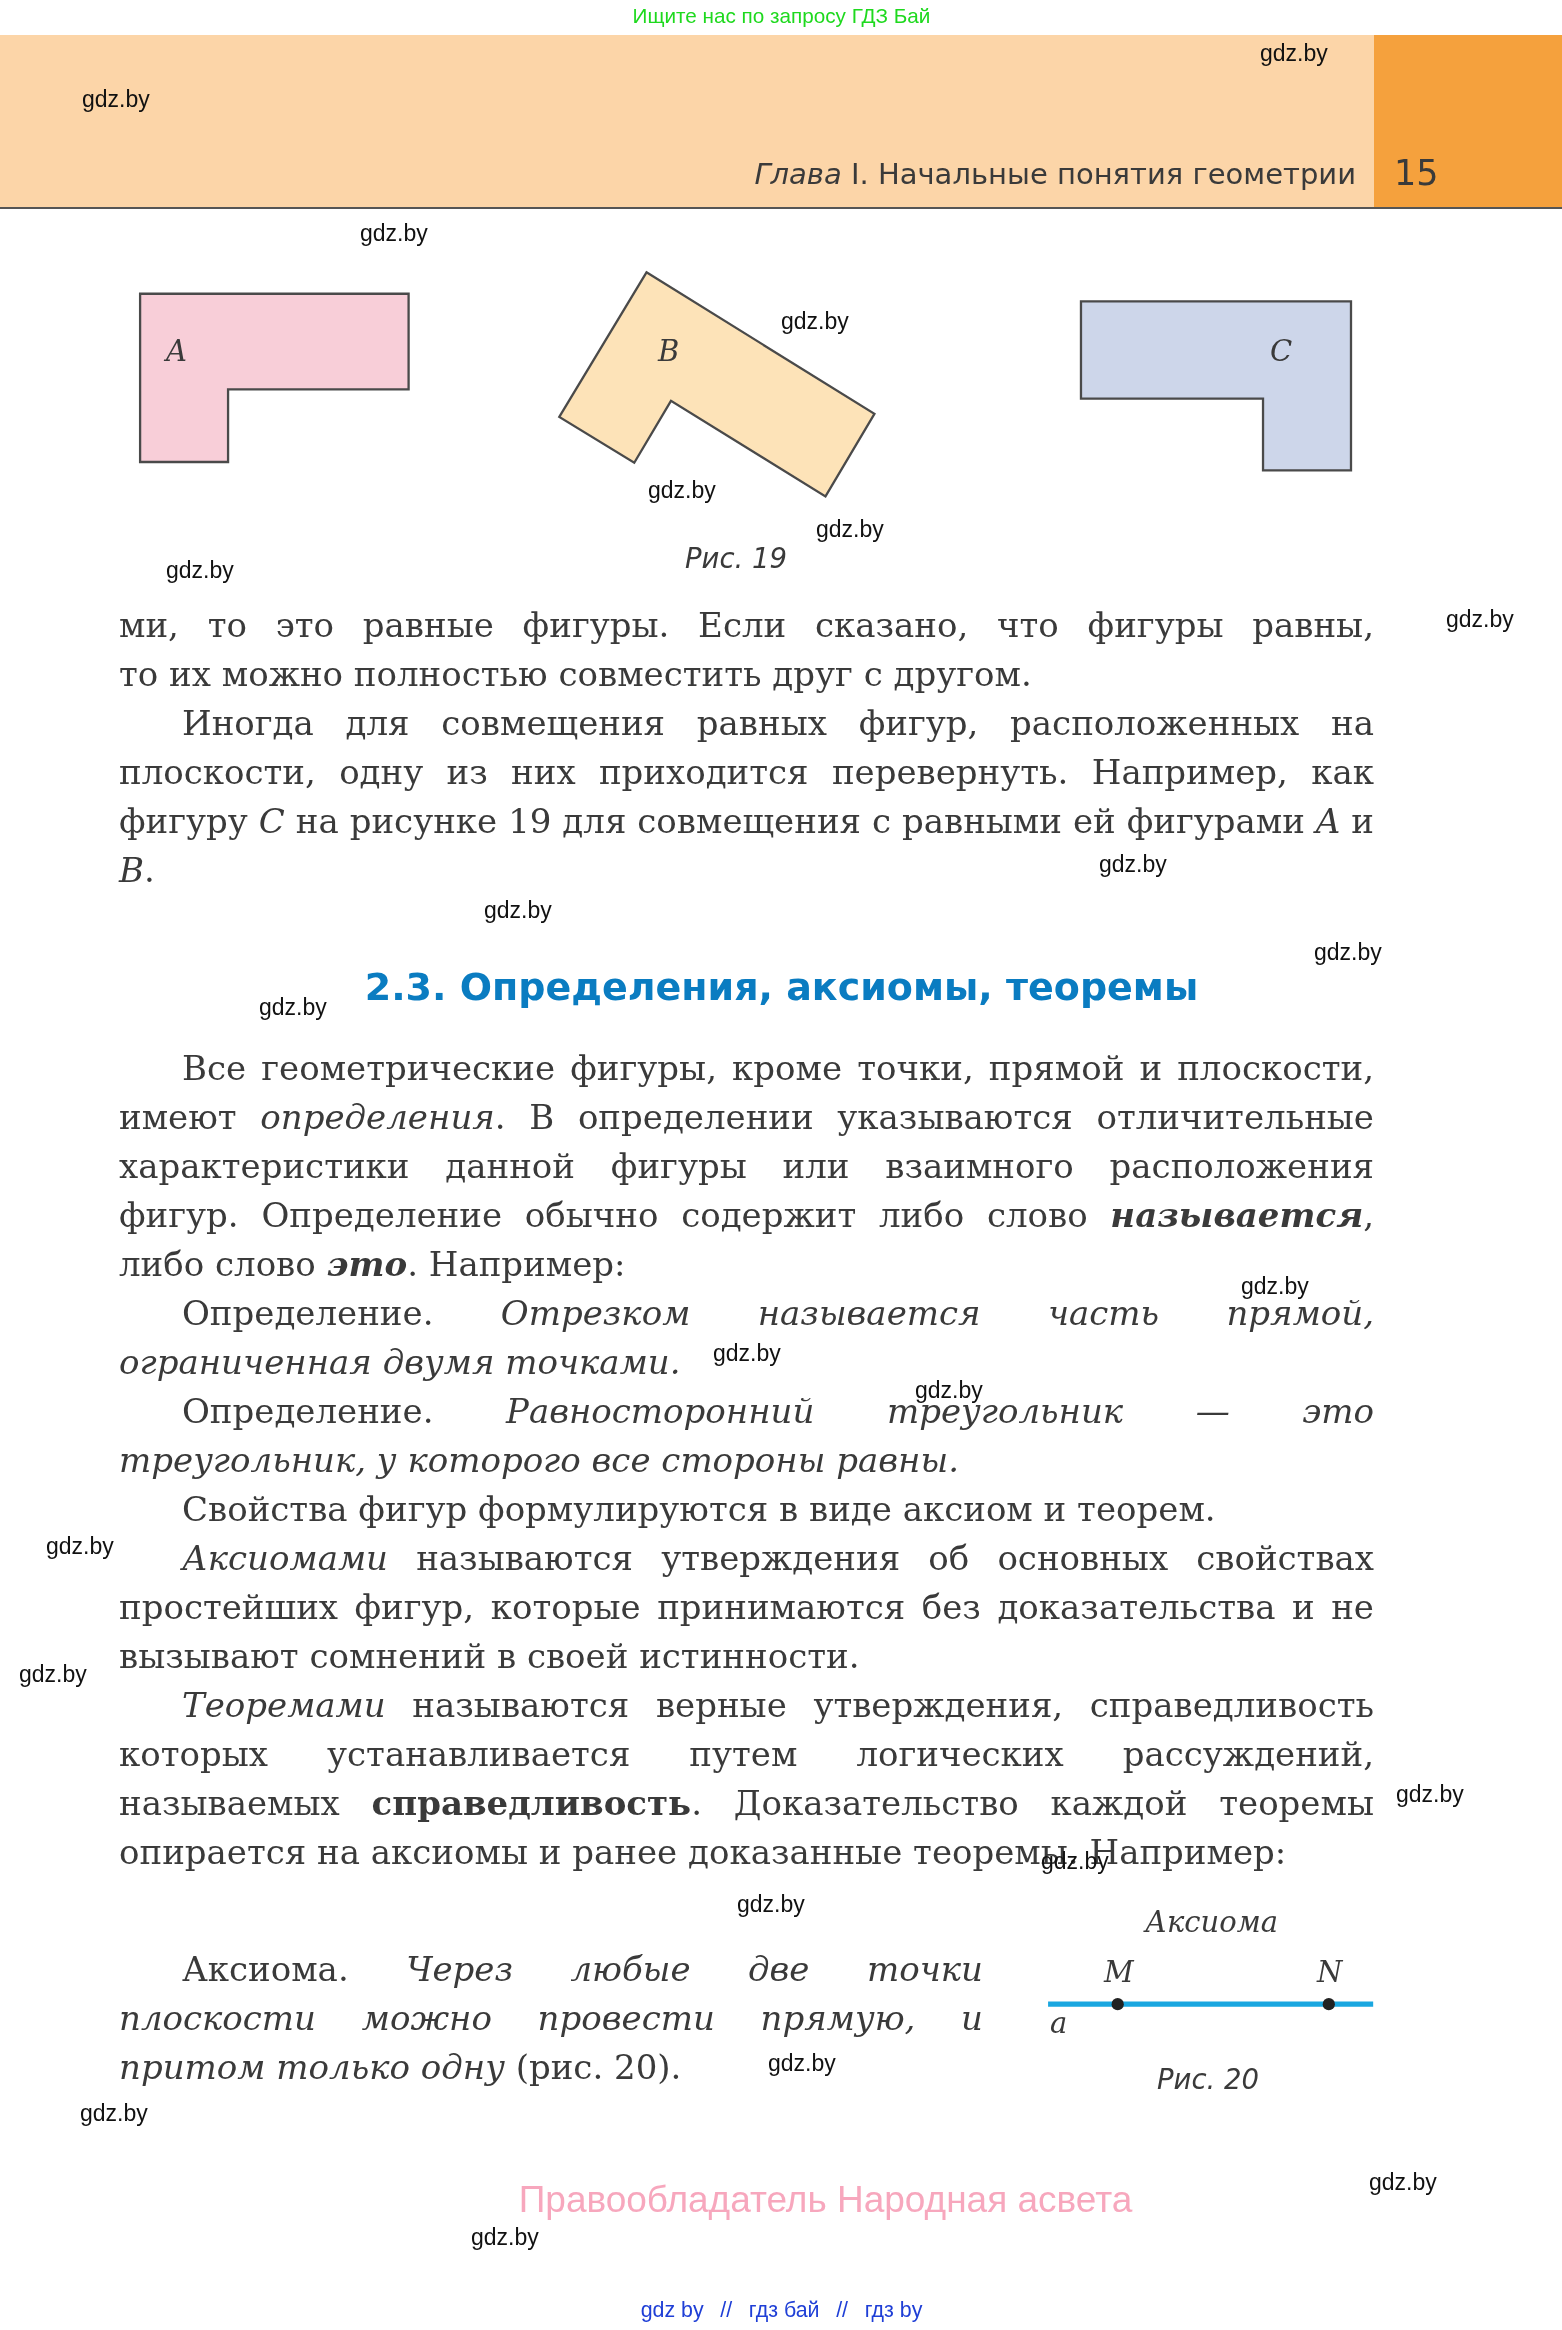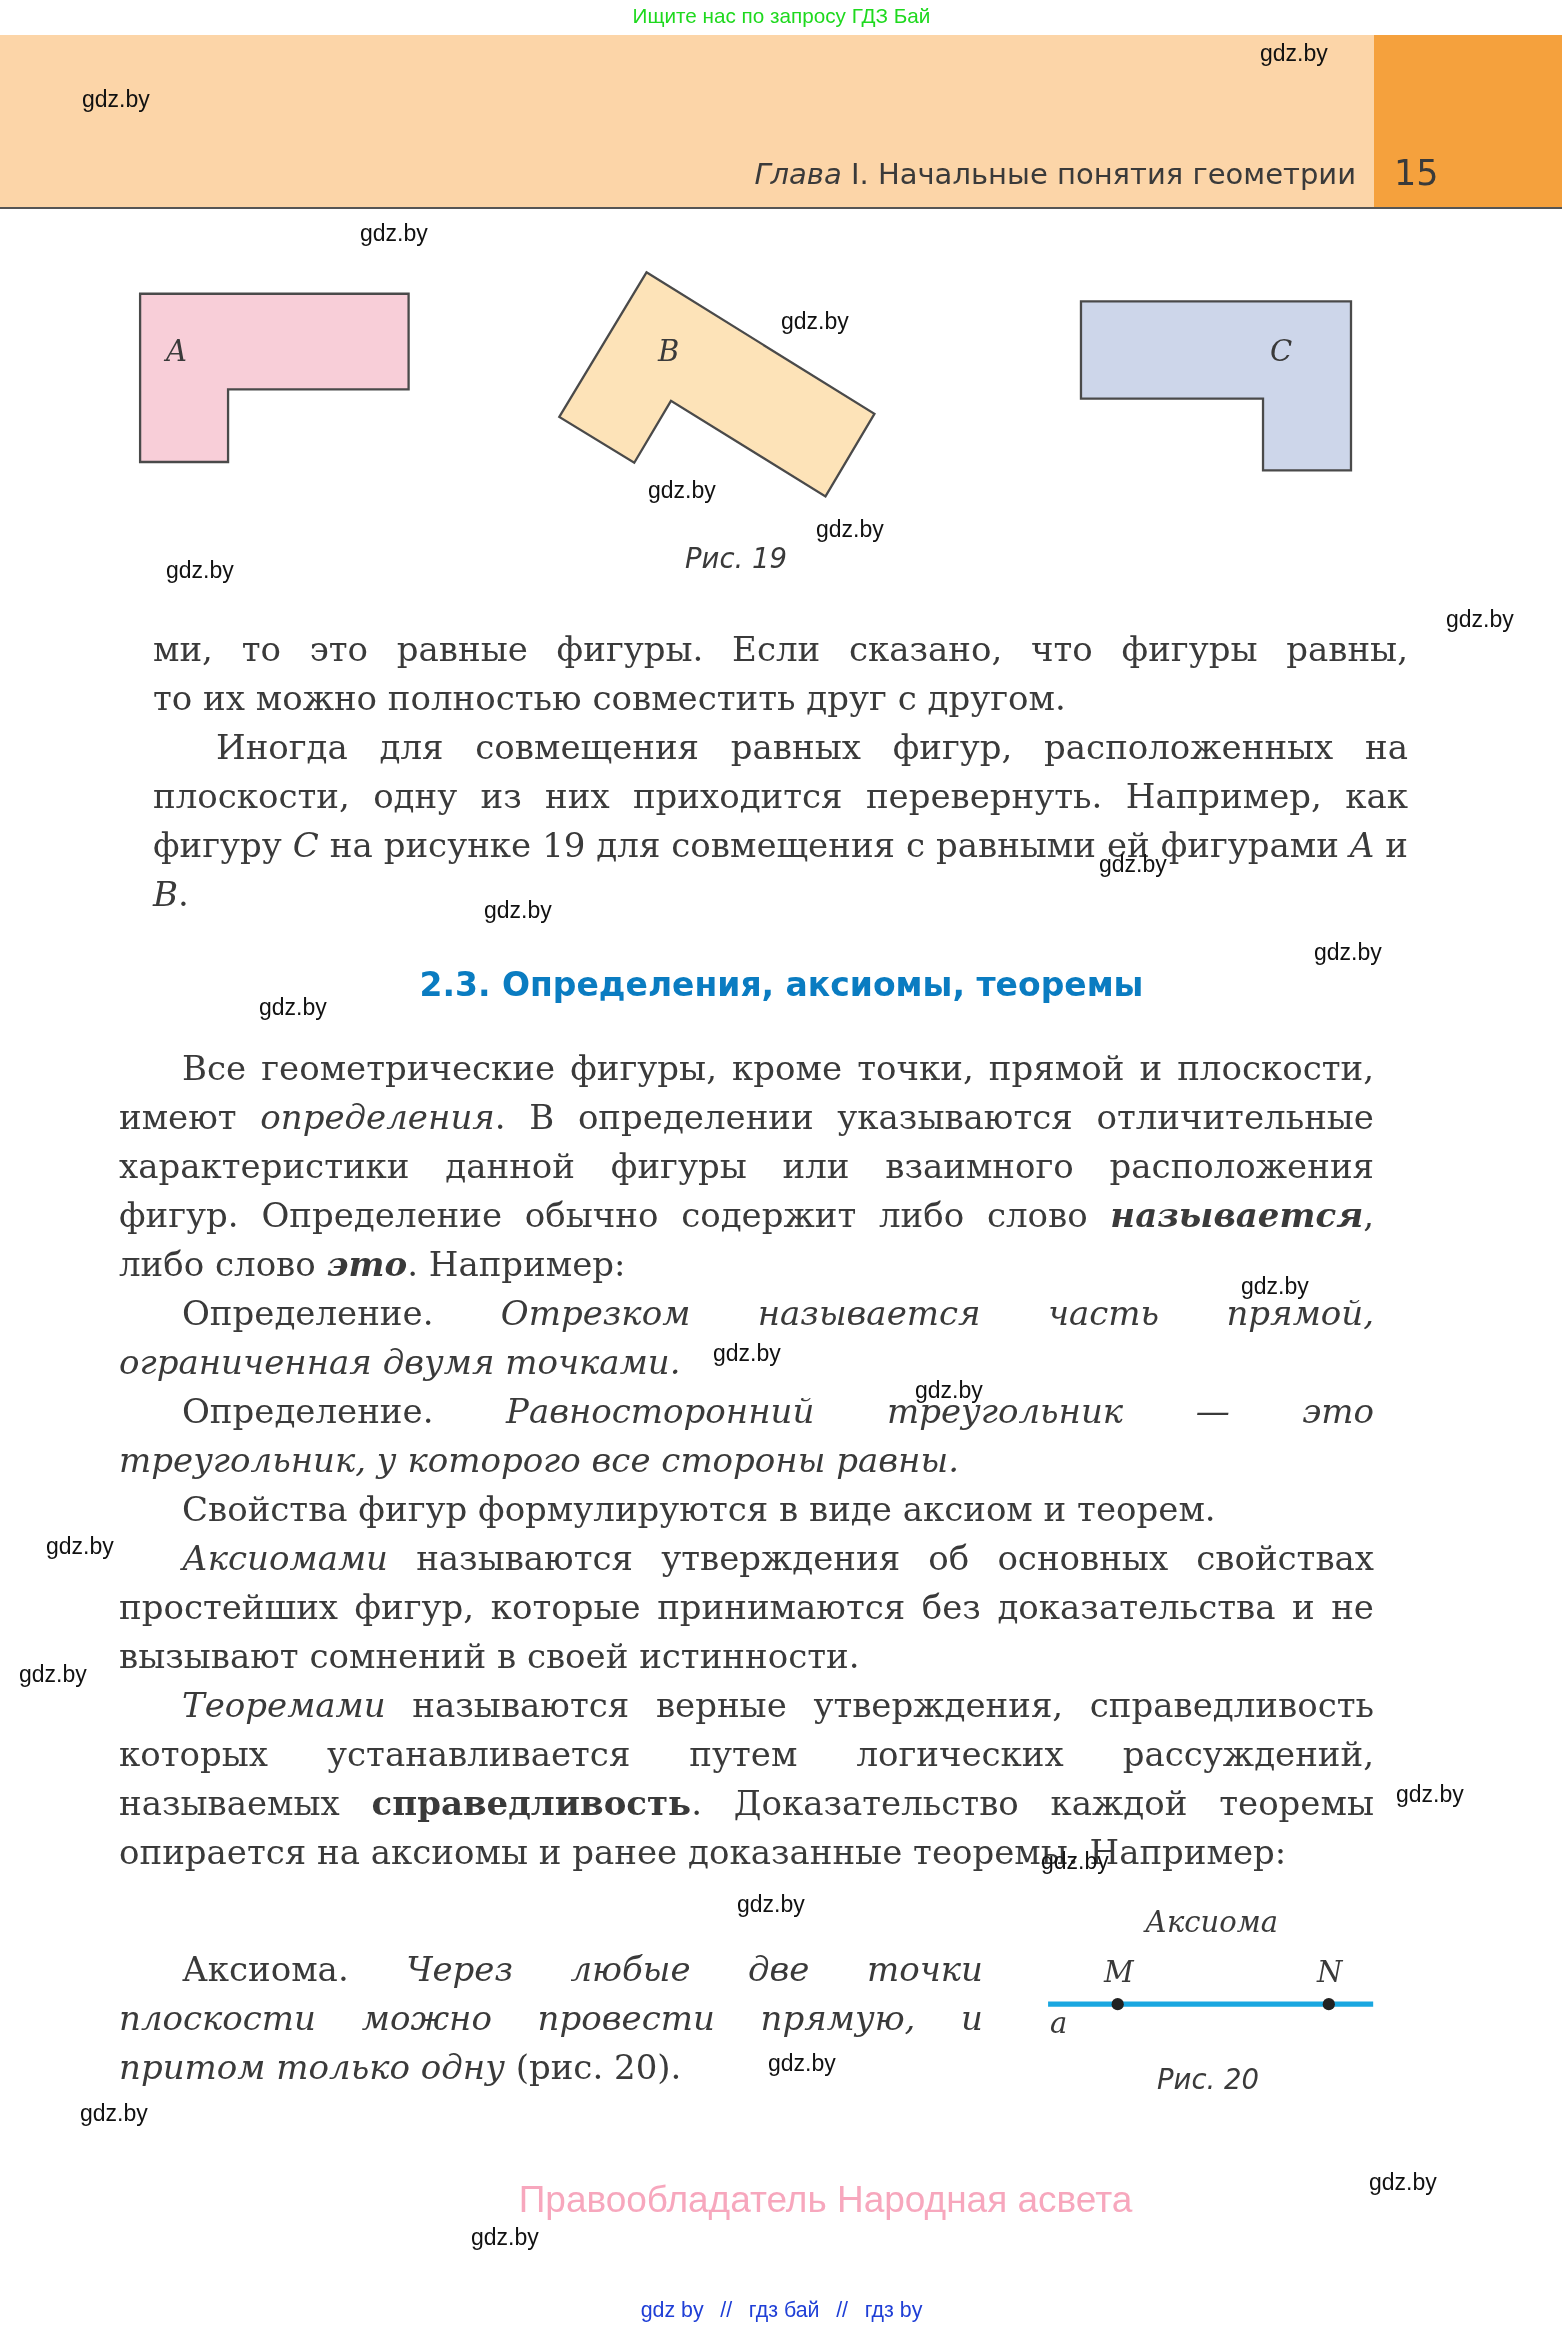--- a/index.html
+++ b/index.html
@@ -18,21 +18,21 @@
   .wm { position:absolute; font-family:"Liberation Sans", sans-serif; font-size:23px; color:#111; white-space:nowrap; }
   svg.figs { position:absolute; left:0; top:0; }
   .fig-caption { position:absolute; font-family:"DejaVu Sans", sans-serif; font-style:italic; font-size:27.5px; color:#3a3a3a;margin-top:20px; }
   .text-block { position:absolute; left:119px; width:1255px; font-size:34px; line-height:49px; text-align:justify; }
   .text-block p { margin:0; }
   .ind { text-indent:63px; }
   .it { font-style:italic; }
   .bi { font-style:italic; font-weight:bold; }
   .b { font-weight:bold; }
   .section-heading { position:absolute; left:0; width:1563px; top:965px; text-align:center; padding-left:0;
-                     font-family:"DejaVu Sans", sans-serif; font-weight:bold; font-size:33px; color:#0a7cc1; }
+                     font-family:"DejaVu Sans", sans-serif; font-weight:bold; font-size:38px; color:#0a7cc1; }
   .narrow { width:864px; }
   .fig20-label { position:absolute; font-style:italic; font-size:29px; color:#3a3a3a; }
   .copyright { position:absolute; left:0; width:1563px; top:2179px; text-align:center;
                font-family:"Liberation Sans", sans-serif; font-size:37px; color:#f7a7bd;margin-left:44px; }
   .footer-links { position:absolute; left:0; width:1563px; top:2298px; text-align:center;
                   font-family:"Liberation Sans", sans-serif; font-size:21.4px; color:#1f3fd6; }
   .footer-links span { cursor:pointer; }
   .sep { margin:0 10.7px; }
 </style>
 </head>
@@ -67,21 +67,21 @@
     <circle cx="1461" cy="2620" r="8" fill="#222"></circle>
     <circle cx="1737" cy="2620" r="8" fill="#222"></circle>
   </g>
 </svg>
 
 <span class="fig20-label" style="left:166px;top:334px;font-size:29px;">A</span>
 <span class="fig20-label" style="left:658px;top:334px;font-size:29px;">B</span>
 <span class="fig20-label" style="left:1270px;top:334px;font-size:29px;">C</span>
 <div class="fig-caption" style="left:685px;top:522px;">Рис. 19</div>
 
-<div class="text-block" style="top:625px;margin-left:34px;">
+<div class="text-block" style="top:601px;">
   <p style="text-align-last:justify;">ми, то это равные фигуры. Если сказано, что фигуры равны,</p>
   <p>то их можно полностью совместить друг с другом.</p>
   <p class="ind"><span>Иногда для совмещения равных фигур, расположенных на плоскости, одну из них приходится перевернуть. Например, как фигуру </span><span class="it">C</span><span> на рисунке 19 для совмещения с равными ей фигурами </span><span class="it">A</span><span> и </span><span class="it">B</span><span>.</span></p>
 </div>
 
 <div class="section-heading">2.3. Определения, аксиомы, теоремы</div>
 
 <div class="text-block" style="top:1044px;">
   <p class="ind"><span>Все геометрические фигуры, кроме точки, прямой и плоскости, имеют </span><span class="it">определения</span><span>. В определении указываются отличительные характеристики данной фигуры или взаимного расположения фигур. Определение обычно содержит либо слово </span><span class="bi">называется</span><span>, либо слово </span><span class="bi">это</span><span>. Например:</span></p>
   <p class="ind"><span>Определение. </span><span class="it">Отрезком называется часть прямой, ограниченная двумя точками.</span></p>

